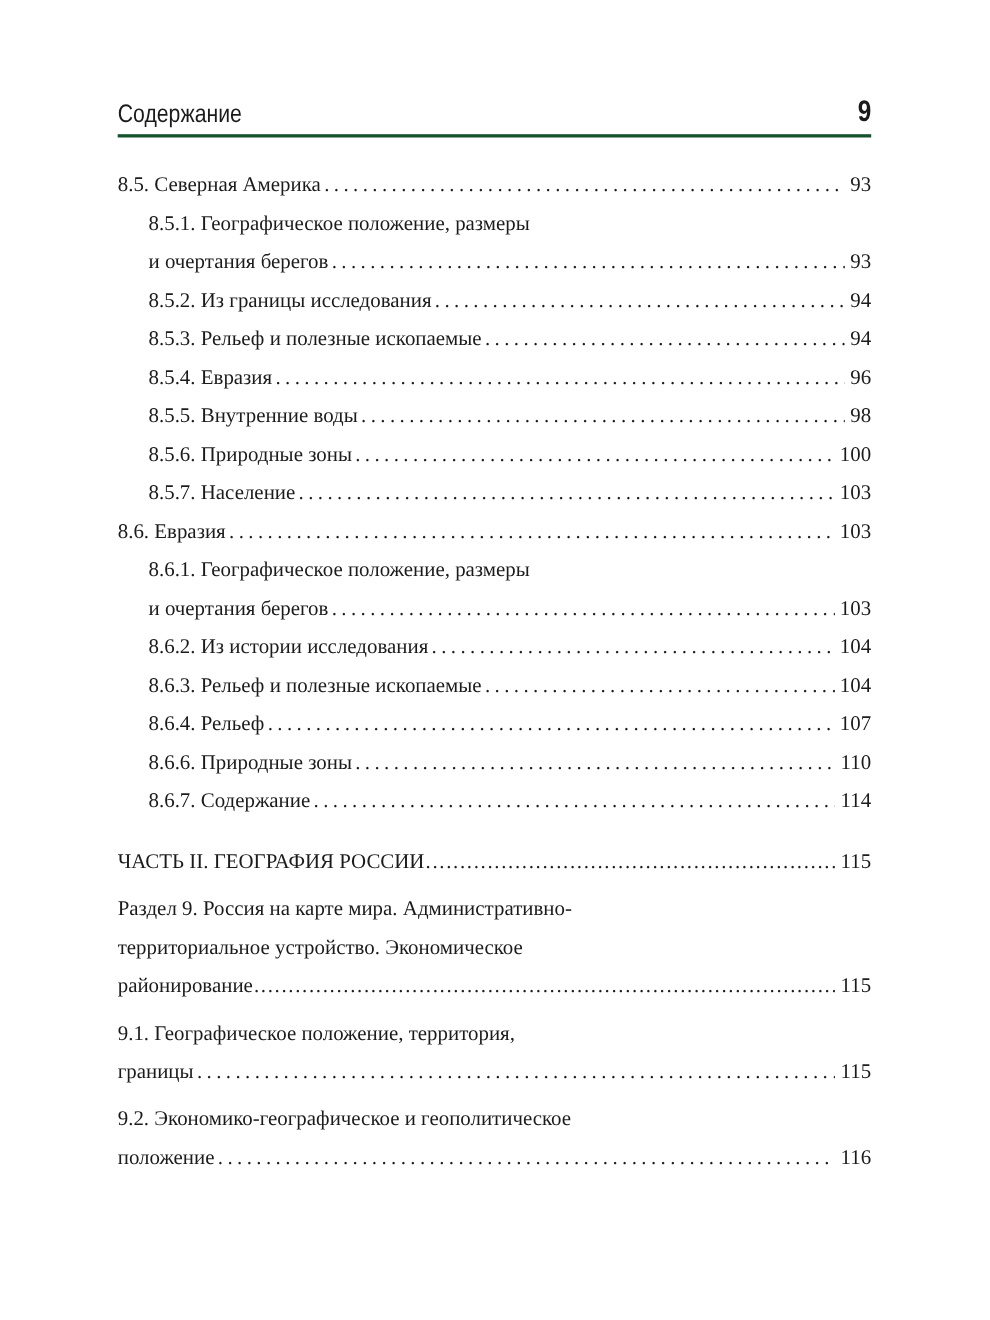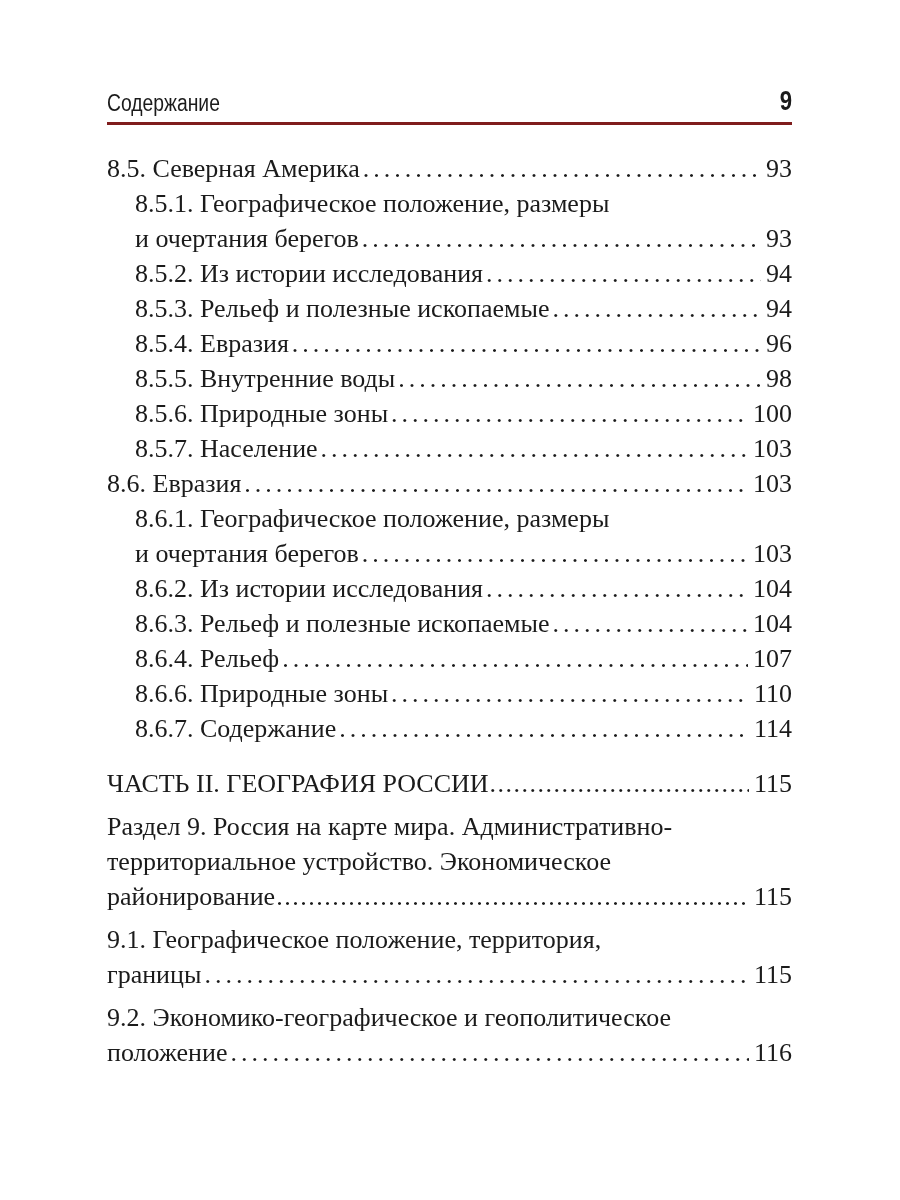--- a/index.html
+++ b/index.html
@@ -16,21 +16,21 @@
     box-sizing: border-box;
   }
   .page {
     padding: 86px 108px 0 107px;
     box-sizing: border-box;
   }
   .header-row {
     display: flex;
     justify-content: space-between;
     align-items: flex-end;
-    border-bottom: 3px solid #7f1d1d;
+    border-bottom: 3px solid #14532d;
     padding-bottom: 5px;
   }
   .running-title {
     font-family: "Liberation Sans", sans-serif;
     font-size: 23px;
     font-weight: 500;
     transform: scaleX(0.84);
     transform-origin: left bottom;
     letter-spacing: 0;
   }
@@ -38,21 +38,21 @@
     font-family: "Liberation Sans", sans-serif;
     font-size: 27px;
     font-weight: 700;
     transform: scaleX(0.82);
     transform-origin: right bottom;
   }
   .toc {
     margin-top: 26px;
   }
   .entry {
-    font-size: 26px;
+    font-size: 19px;
     line-height: 35px;
   }
   .entry.indent1 { padding-left: 28px; text-align: center; }
   .entry.bold { font-weight: 400; }
   .entry.gap-part { margin-top: 20px; }
   .entry.gap-section { margin-top: 8px; }
   .line {
     display: flex;
     align-items: baseline;
   }
@@ -93,21 +93,21 @@
           <span class="txt">8.5.1. Географическое положение, размеры</span>
         </div>
         <div class="line">
           <span class="txt">и очертания берегов</span>
           <span class="dots"></span>
           <span class="pg">93</span>
         </div>
       </div>
       <div class="entry indent1">
         <div class="line">
-          <span class="txt">8.5.2. Из истории исследования</span>
+          <span class="txt">8.5.2. Из границы исследования</span>
           <span class="dots"></span>
           <span class="pg">94</span>
         </div>
       </div>
       <div class="entry indent1">
         <div class="line">
           <span class="txt">8.5.3. Рельеф и полезные ископаемые</span>
           <span class="dots"></span>
           <span class="pg">94</span>
         </div>

